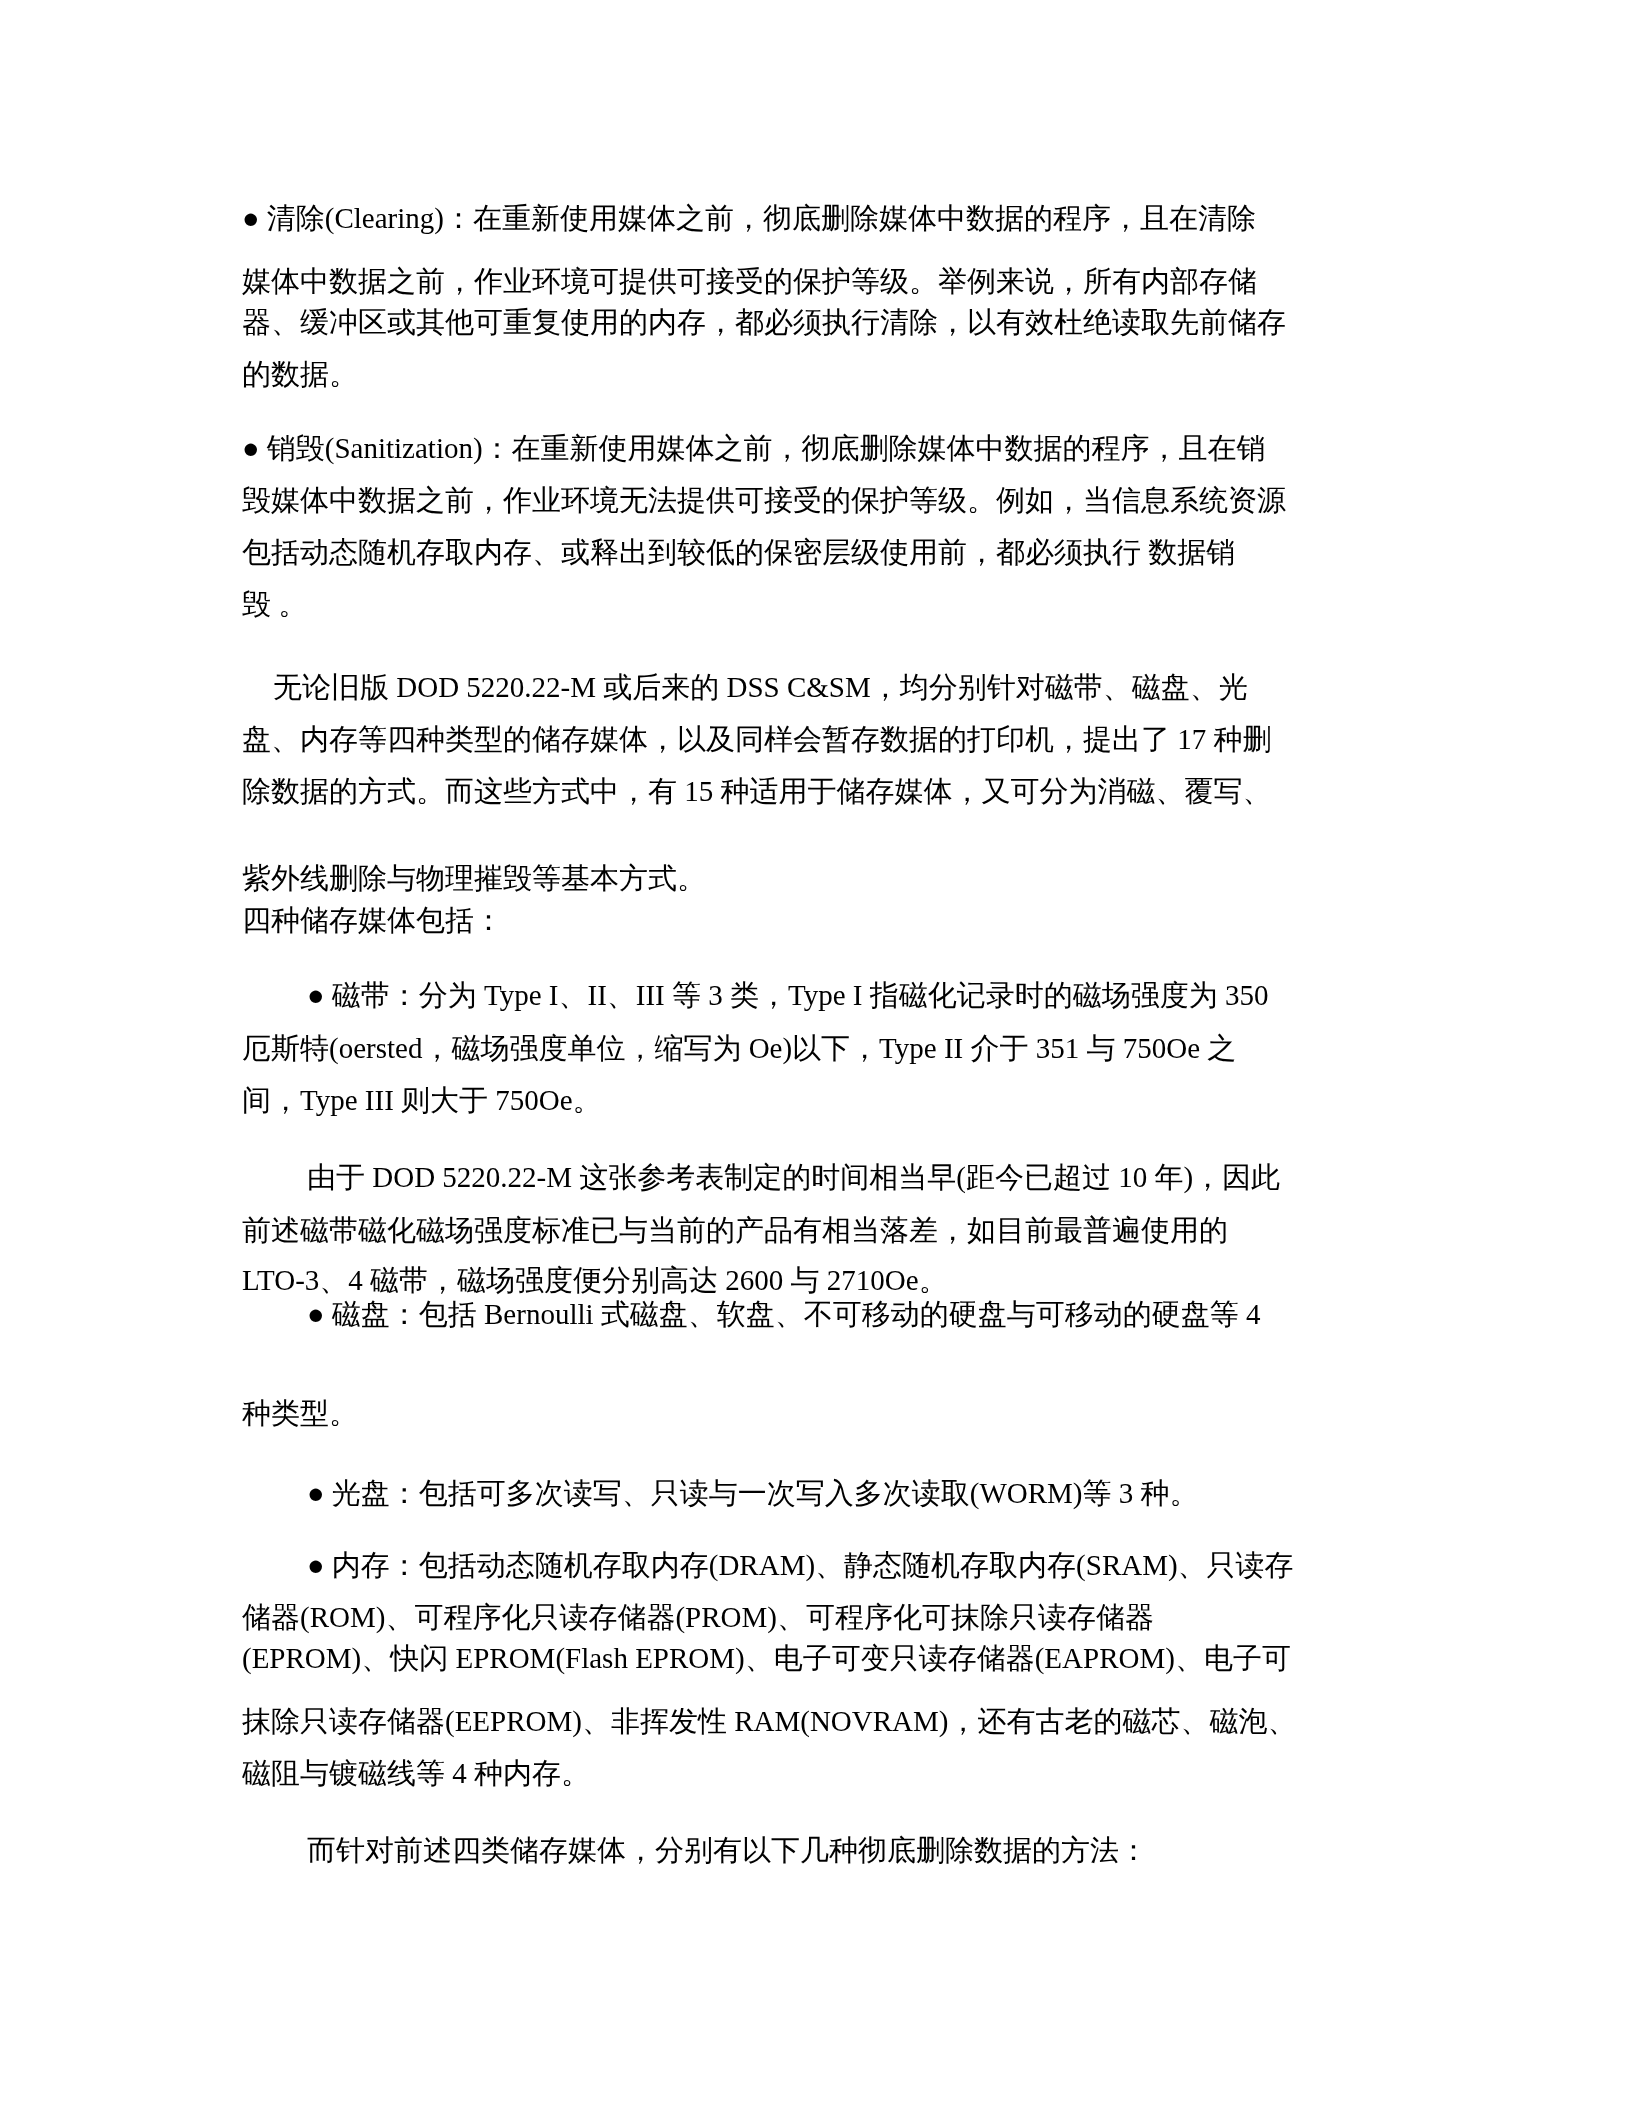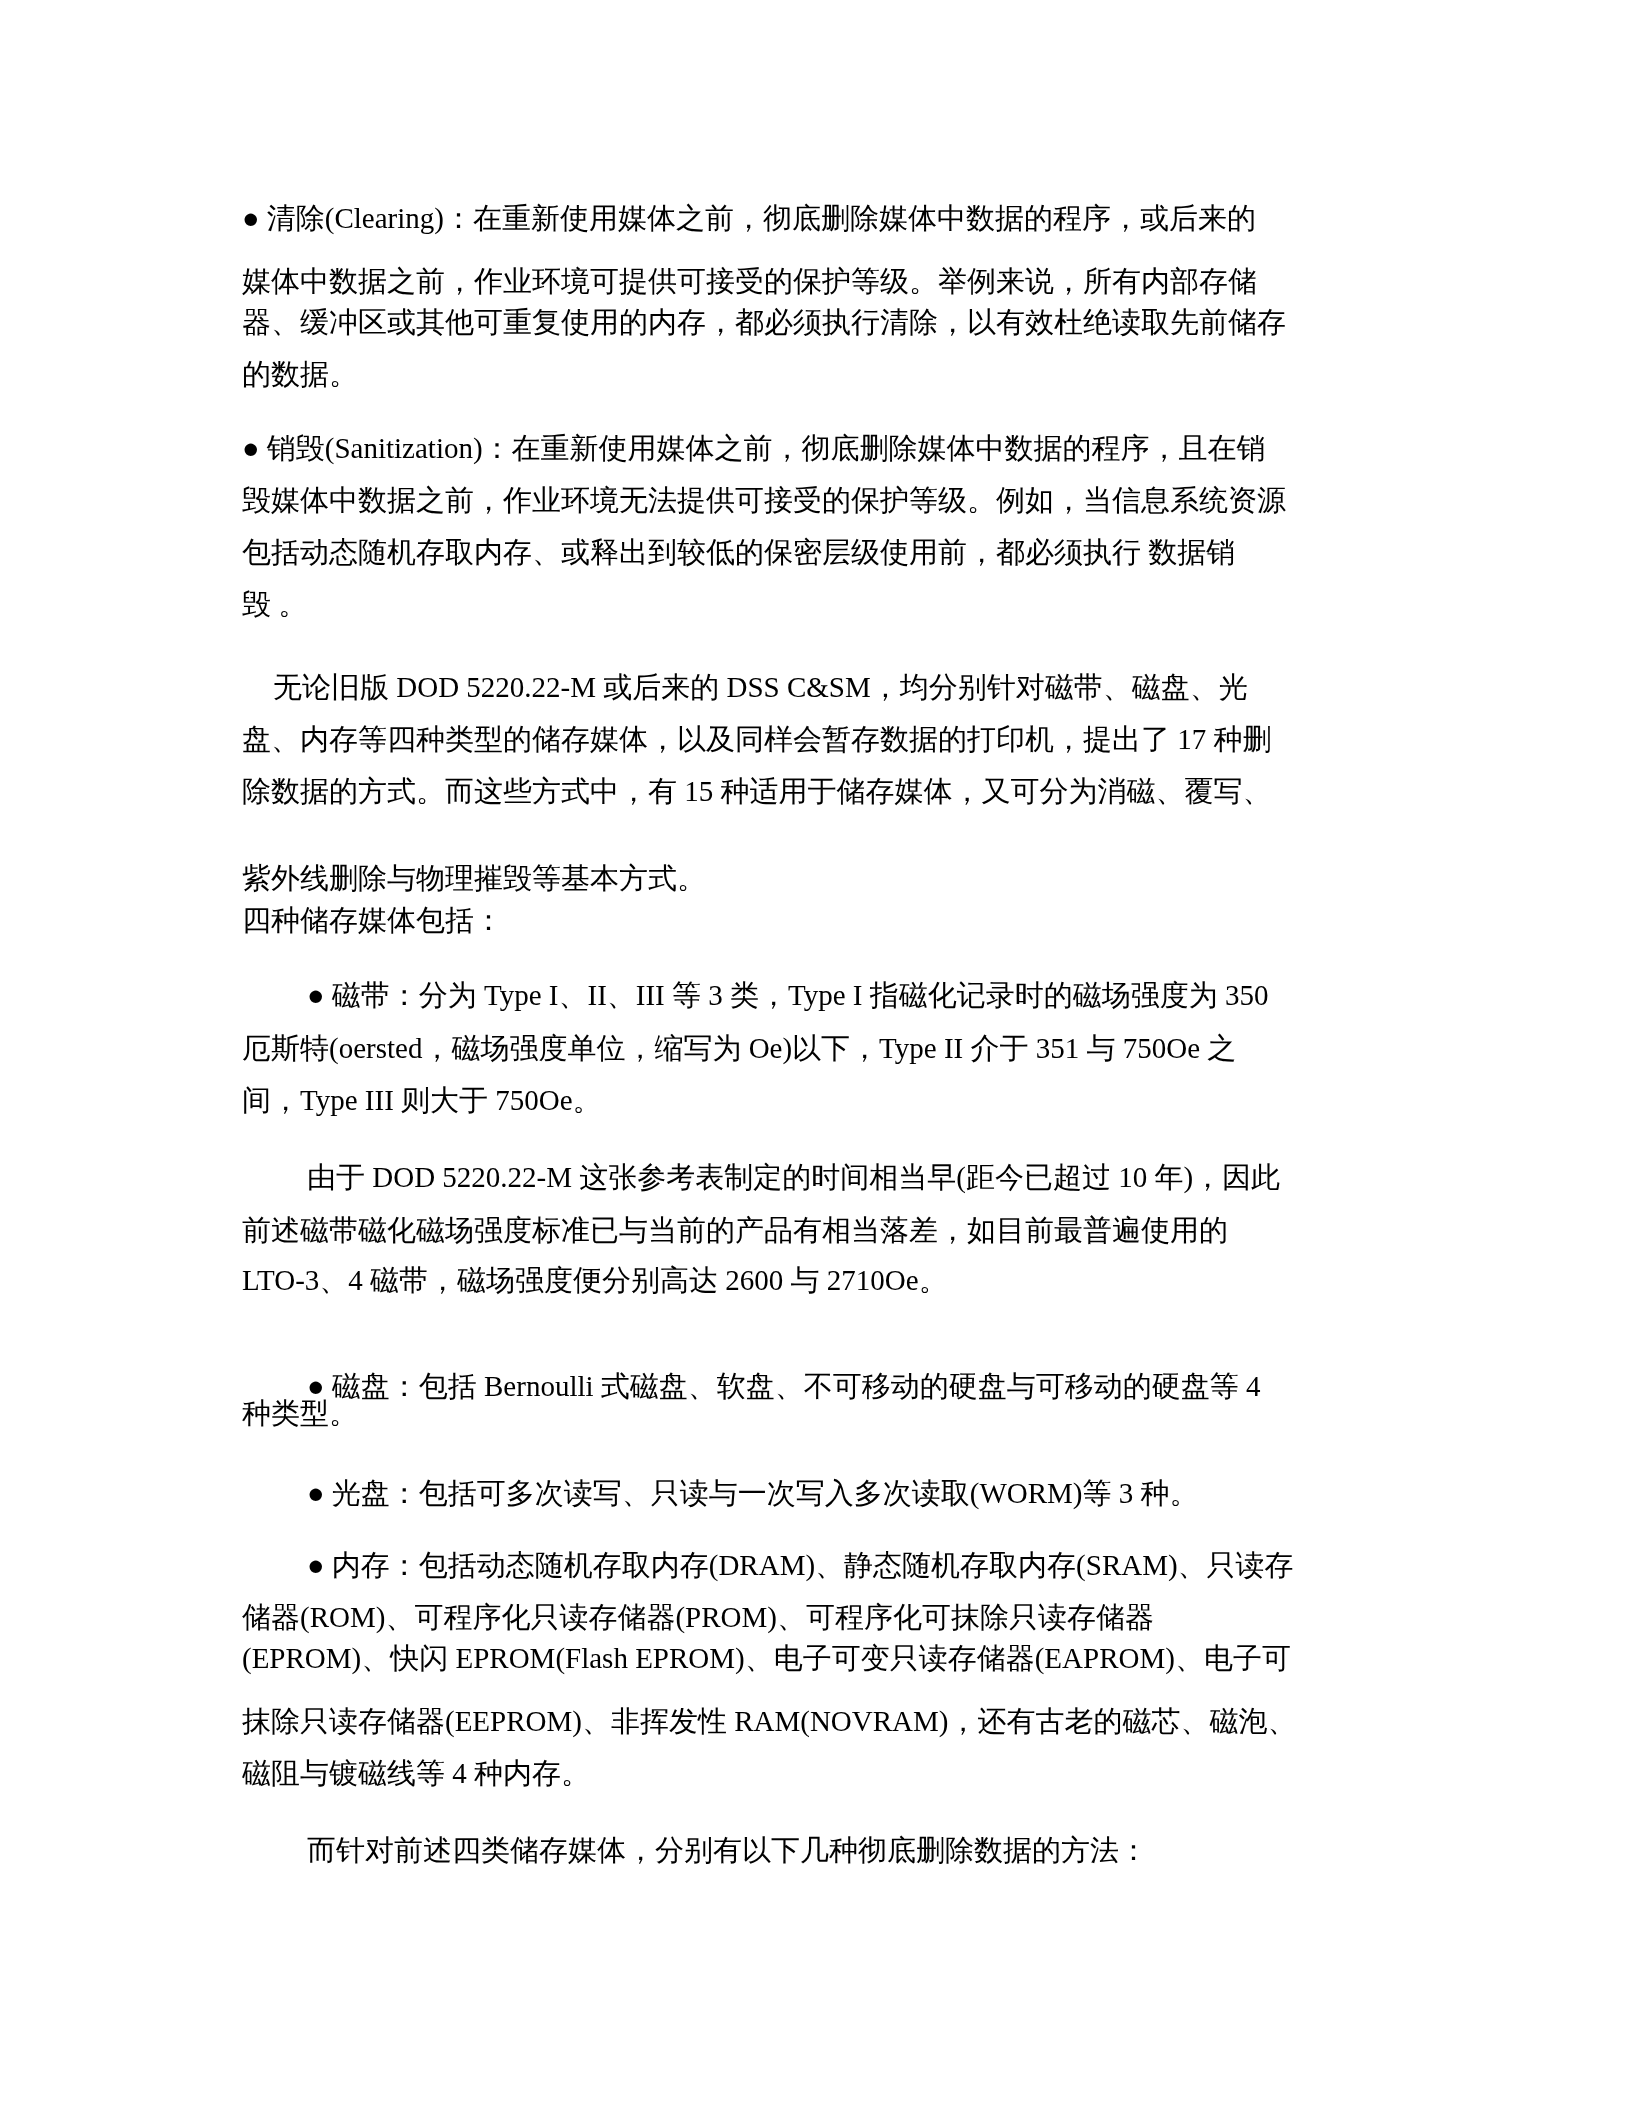--- a/index.html
+++ b/index.html
@@ -17,21 +17,21 @@
   }
   .ind1 { left: 273px; }
   .ind2 { left: 307px; }
 </style>
 </head>
 <body>
 
 <div class="page">
 
   <div>
-    <div class="line" style="top:198px">● 清除(Clearing)：在重新使用媒体之前，彻底删除媒体中数据的程序，或后来的</div>
+    <div class="line" style="top:198px">● 清除(Clearing)：在重新使用媒体之前，彻底删除媒体中数据的程序，且在清除</div>
     <div class="line" style="top:261px">媒体中数据之前，作业环境可提供可接受的保护等级。举例来说，所有内部存储</div>
     <div class="line" style="top:302px">器、缓冲区或其他可重复使用的内存，都必须执行清除，以有效杜绝读取先前储存</div>
     <div class="line" style="top:354px">的数据。</div>
   </div>
 
   <div>
     <div class="line" style="top:428px">● 销毁(Sanitization)：在重新使用媒体之前，彻底删除媒体中数据的程序，且在销</div>
     <div class="line" style="top:480px">毁媒体中数据之前，作业环境无法提供可接受的保护等级。例如，当信息系统资源</div>
     <div class="line" style="top:532px">包括动态随机存取内存、或释出到较低的保密层级使用前，都必须执行 数据销</div>
     <div class="line" style="top:584px">毁 。</div>
@@ -54,21 +54,21 @@
     <div class="line" style="top:1080px">间，Type III 则大于 750Oe。</div>
   </div>
 
   <div>
     <div class="line ind2" style="top:1157px">由于 DOD 5220.22-M 这张参考表制定的时间相当早(距今已超过 10 年)，因此</div>
     <div class="line" style="top:1210px">前述磁带磁化磁场强度标准已与当前的产品有相当落差，如目前最普遍使用的</div>
     <div class="line" style="top:1260px">LTO-3、4 磁带，磁场强度便分别高达 2600 与 2710Oe。</div>
   </div>
 
   <div>
-    <div class="line ind2" style="top:1366px">● 磁盘：包括 Bernoulli 式磁盘、软盘、不可移动的硬盘与可移动的硬盘等 4</div>
+    <div class="line ind2" style="top:1294px">● 磁盘：包括 Bernoulli 式磁盘、软盘、不可移动的硬盘与可移动的硬盘等 4</div>
     <div class="line" style="top:1393px">种类型。</div>
   </div>
 
   <div>
     <div class="line ind2" style="top:1473px">● 光盘：包括可多次读写、只读与一次写入多次读取(WORM)等 3 种。</div>
   </div>
 
   <div>
     <div class="line ind2" style="top:1545px">● 内存：包括动态随机存取内存(DRAM)、静态随机存取内存(SRAM)、只读存</div>
     <div class="line" style="top:1597px">储器(ROM)、可程序化只读存储器(PROM)、可程序化可抹除只读存储器</div>

